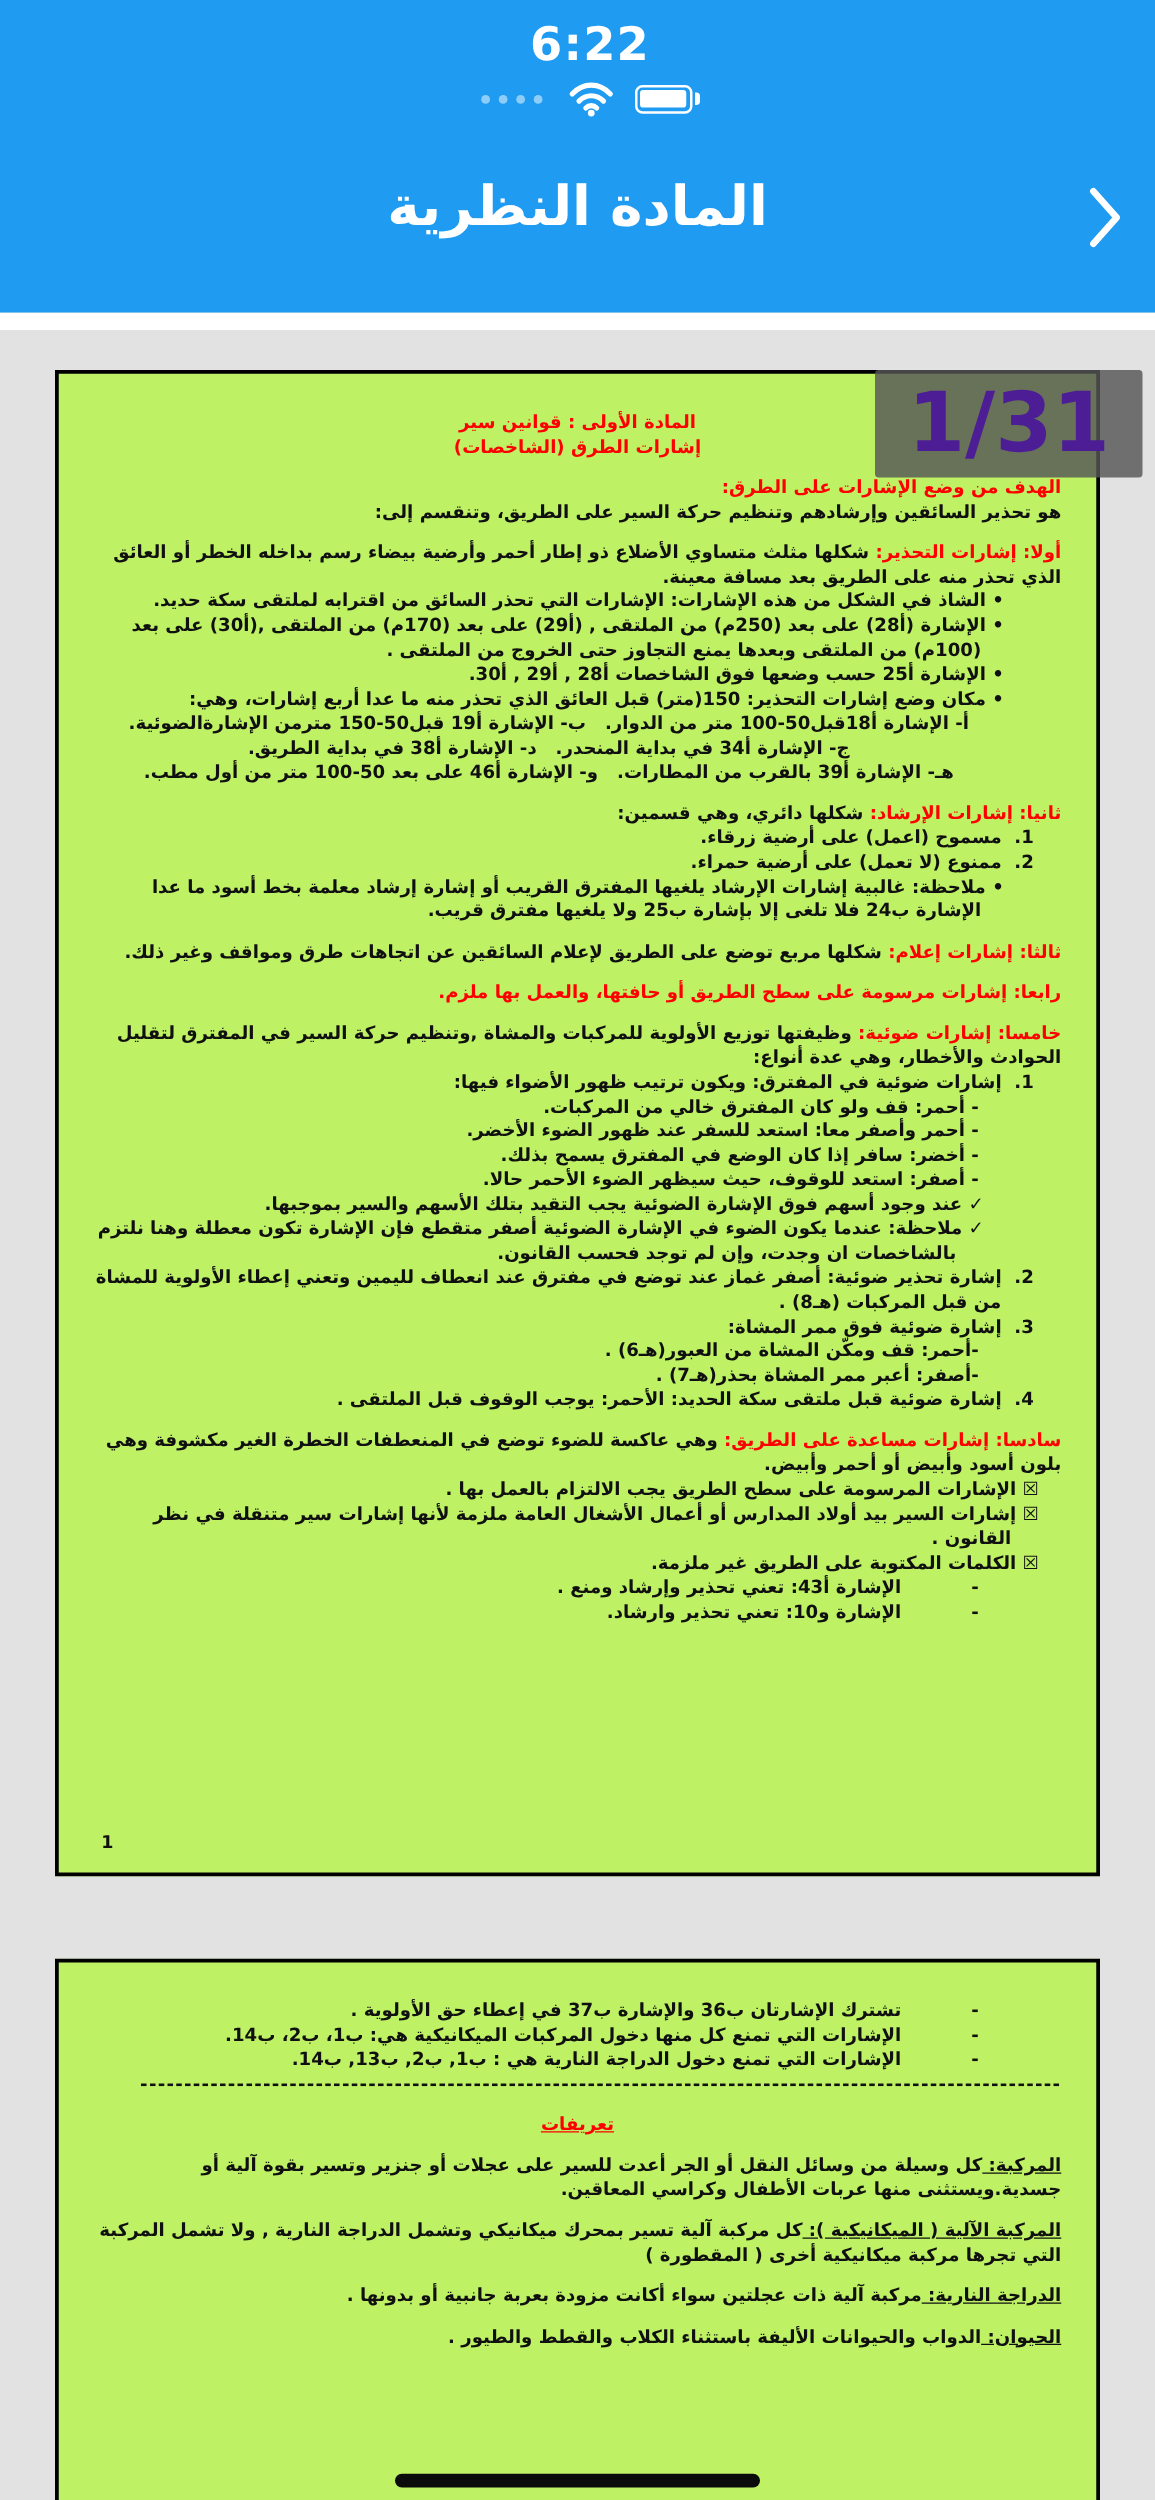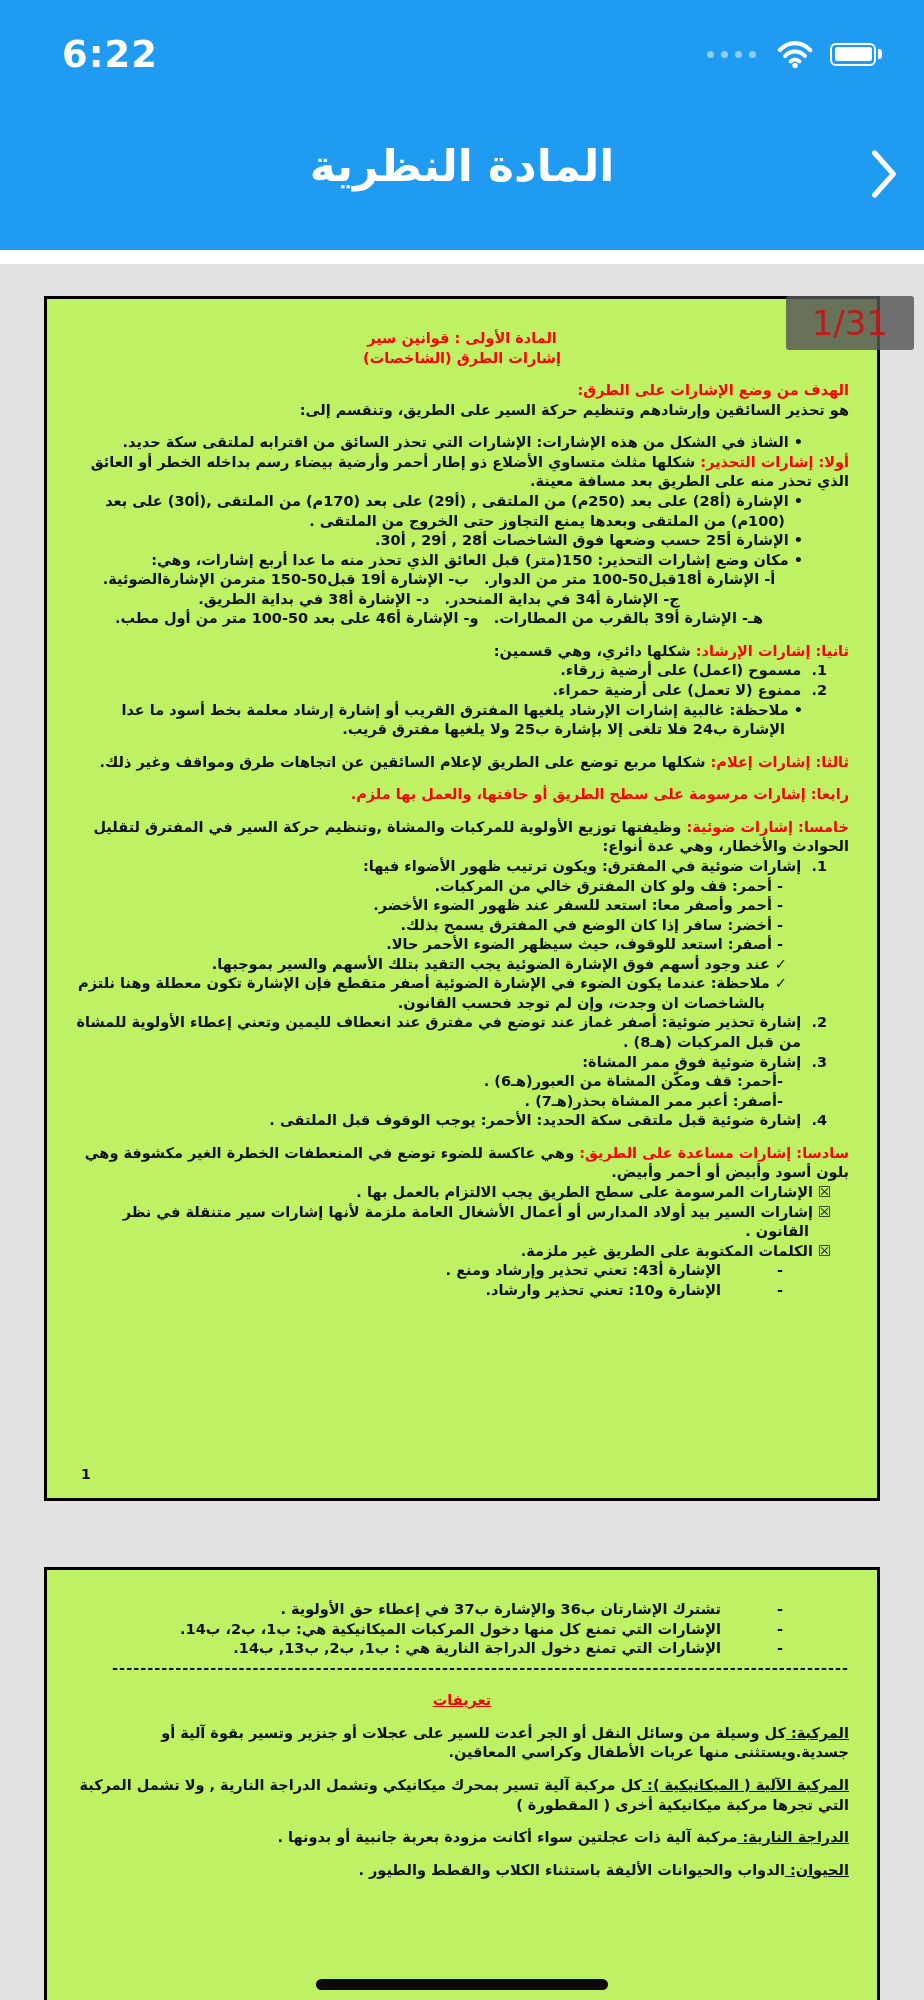--- a/index.html
+++ b/index.html
@@ -2,37 +2,37 @@
 <html lang="ar" style="--blue: #1F9BF2; --red: #FE0000; --bg: #E2E2E2; --badge: rgba(86,86,86,0.82);"><head>
 <meta charset="utf-8">
 <style>
   * { margin:0; padding:0; box-sizing:border-box; }
   html,body { background:#444; }
   body { font-family:"DejaVu Sans", sans-serif; }
   .screen { position:relative; width:924px; height:2000px; overflow:hidden; background:var(--bg,#E2E2E2); margin:0 auto; }
 
   
   .topbar { position:absolute; top:0; left:0; right:0; height:250px; background:var(--blue,#1F9BF2); z-index:20; }
-  .status-bar { position:absolute; top:14px; left:0; right:0; height:80px; display:flex; justify-content:space-between; align-items:center; padding:0 42px 0 62px; color:#fff; }
+  .status-bar { position:absolute; top:14px; left:0; right:0; height:80px; display:flex; justify-content:space-between; align-items:center; padding:0 42px 0 62px; color:#fff;flex-direction:column; }
   .time { font-size:37px; font-weight:bold; letter-spacing:1px; }
   .status-icons { display:flex; align-items:center; gap:16px; }
   .dots { display:flex; gap:7px; margin-right:4px; }
   .dots i { width:7px; height:7px; border-radius:50%; background:rgba(255,255,255,0.5); }
   .wifi { display:block; }
   .battery { display:flex; align-items:center; }
   .batt-body { width:46px; height:23px; border:2.5px solid #fff; border-radius:6px; padding:2.5px; }
   .batt-fill { width:100%; height:100%; background:#fff; border-radius:2.5px; }
   .batt-nub { width:4px; height:10px; background:#fff; border-radius:0 3px 3px 0; margin-left:2px; }
   .nav-title { position:absolute; top:140px; left:0; width:100%; text-align:center; color:#fff; font-size:44px; font-weight:bold; direction:rtl; }
   .nav-back { position:absolute; top:148px; right:26px; cursor:pointer; }
 
   
   .content { position:absolute; top:250px; left:0; right:0; bottom:0; overflow:hidden; background:var(--bg,#E2E2E2); }
   .white-strip { height:14px; background:#fff; }
-  .badge { position:absolute; top:46px; right:10px; background:var(--badge,rgba(86,86,86,0.82)); color:#b91c1c; font-size:34px; line-height:1; padding:10px 26px; border-radius:3px; direction:ltr; z-index:5; }
+  .badge { position:absolute; top:46px; right:10px; background:var(--badge,rgba(86,86,86,0.82)); color:#4c1d95; font-size:66px; line-height:1; padding:10px 26px; border-radius:3px; direction:ltr; z-index:5;font-weight:bold; }
   .page { background:#bef264; border:3px solid #000; margin:0 44px; padding:30px 28px 40px; direction:rtl; text-align:right; color:#101010; font-weight:bold; font-size:14.5px; line-height:1.35; }
   .page1 { margin-top:32px; min-height:1205px; position:relative; }
   .page2 { margin-top:66px; min-height:460px; }
   .page-num { position:absolute; bottom:14px; left:34px; font-size:14px; font-weight:bold; direction:ltr; }
 
   
   .ln { min-height:10px; }
   .ln.center { text-align:center; }
   .ln.gap { height:13px; }
   .ln.bullet { padding-right:64px; text-indent:-18px; }
@@ -89,22 +89,22 @@
     <div class="badge">1/31</div>
 
     <div class="page page1">
       <div id="page1-lines">
           <div class="ln center"><span class="red">المادة الأولى : قوانين سير</span></div>
           <div class="ln center"><span class="red">إشارات الطرق (الشاخصات)</span></div>
           <div class="ln gap"></div>
           <div class="ln "><span class="red">الهدف من وضع الإشارات على الطرق:</span></div>
           <div class="ln "><span>هو تحذير السائقين وإرشادهم وتنظيم حركة السير على الطريق، وتنقسم إلى:</span></div>
           <div class="ln gap"></div>
+          <div class="ln "><span class="red">أولا: إشارات التحذير: </span><span>شكلها مثلث متساوي الأضلاع ذو إطار أحمر وأرضية بيضاء رسم بداخله الخطر أو العائق الذي تحذر منه على الطريق بعد مسافة معينة.</span></div>
           <div class="ln bullet"><span>• الشاذ في الشكل من هذه الإشارات: الإشارات التي تحذر السائق من اقترابه لملتقى سكة حديد.</span></div>
-          <div class="ln "><span class="red">أولا: إشارات التحذير: </span><span>شكلها مثلث متساوي الأضلاع ذو إطار أحمر وأرضية بيضاء رسم بداخله الخطر أو العائق الذي تحذر منه على الطريق بعد مسافة معينة.</span></div>
           <div class="ln bullet"><span>• الإشارة (أ28) على بعد (250م) من الملتقى , (أ29) على بعد (170م) من الملتقى ,(أ30) على بعد (100م) من الملتقى وبعدها يمنع التجاوز حتى الخروج من الملتقى .</span></div>
           <div class="ln bullet"><span>• الإشارة أ25 حسب وضعها فوق الشاخصات أ28 , أ29 , أ30.</span></div>
           <div class="ln bullet"><span>• مكان وضع إشارات التحذير: 150(متر) قبل العائق الذي تحذر منه ما عدا أربع إشارات، وهي:</span></div>
           <div class="ln indent"><span>أ- الإشارة أ18قبل50-100 متر من الدوار.&nbsp;&nbsp; ب- الإشارة أ19 قبل50-150 مترمن الإشارةالضوئية.</span></div>
           <div class="ln indent"><span>ج- الإشارة أ34 في بداية المنحدر.&nbsp;&nbsp; د- الإشارة أ38 في بداية الطريق.</span></div>
           <div class="ln indent"><span>هـ- الإشارة أ39 بالقرب من المطارات.&nbsp;&nbsp; و- الإشارة أ46 على بعد 50-100 متر من أول مطب.</span></div>
           <div class="ln gap"></div>
           <div class="ln "><span class="red">ثانيا: إشارات الإرشاد: </span><span>شكلها دائري، وهي قسمين:</span></div>
           <div class="ln num"><span>1.&nbsp; مسموح (اعمل) على أرضية زرقاء.</span></div>
           <div class="ln num"><span>2.&nbsp; ممنوع (لا تعمل) على أرضية حمراء.</span></div>

